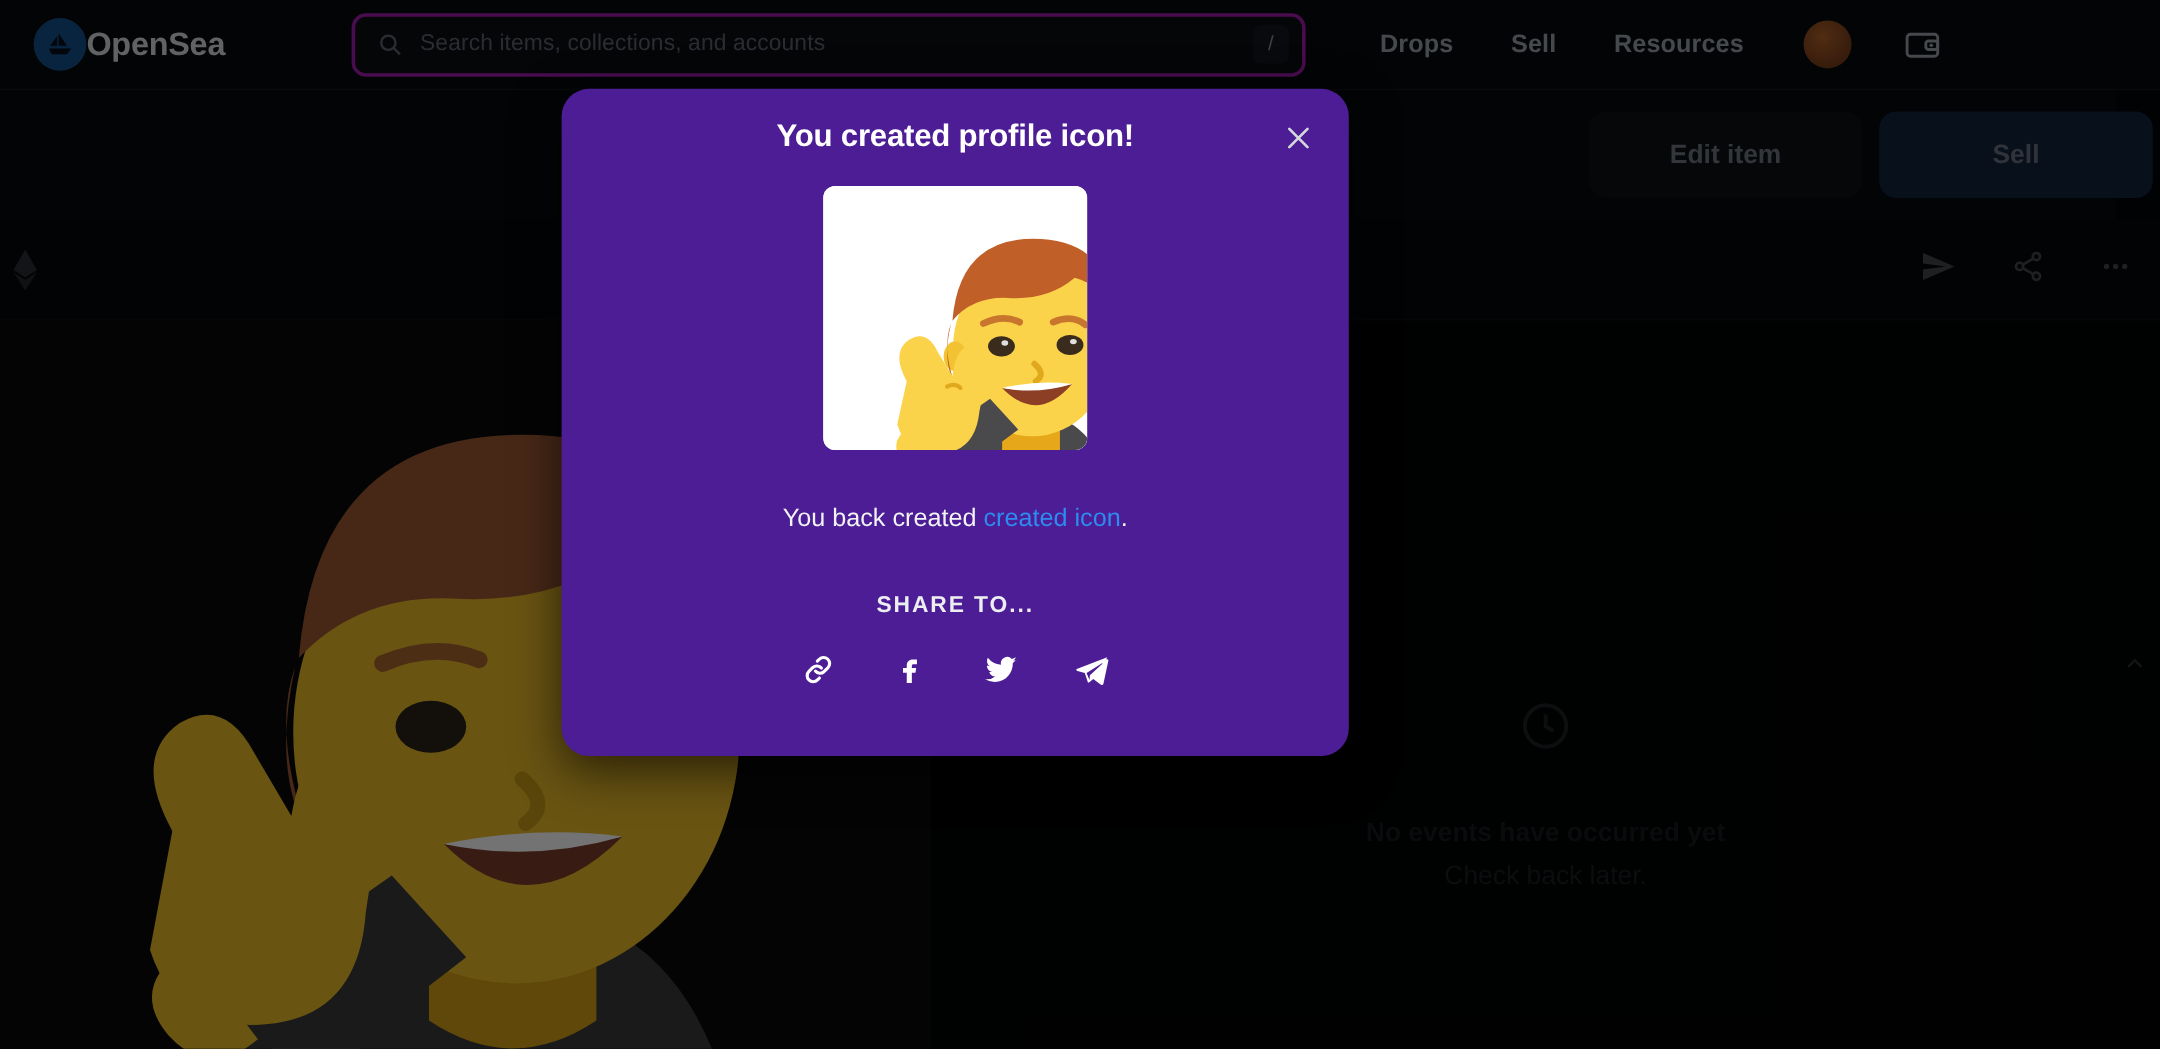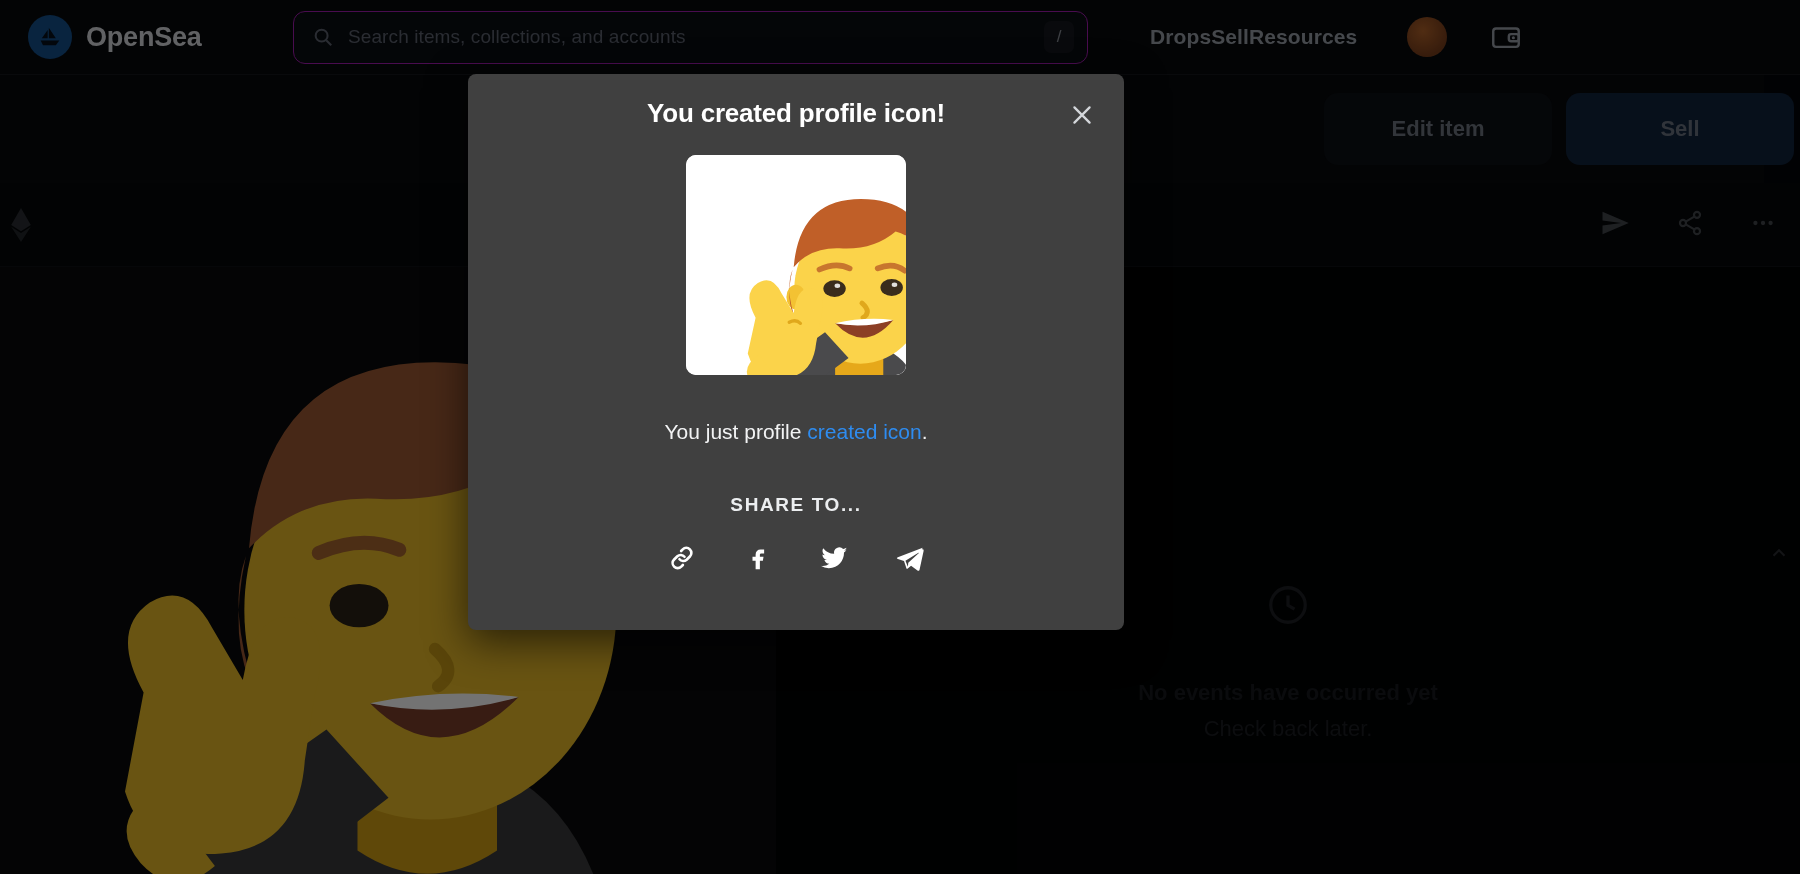--- a/index.html
+++ b/index.html
@@ -12,43 +12,43 @@
   #page { position:absolute; inset:0; }
 
   
   .header {
     position:absolute; top:0; left:0; width:1800px; height:75px;
     background:#080a0d;
     display:flex; align-items:center; padding:0 28px;
     border-bottom:1px solid #14171c;
     z-index:3;
   }
-  .brand { display:flex; align-items:center; gap:14px; width:230px; flex:0 0 auto; }
+  .brand { display:flex; align-items:center; gap:0; width:230px; flex:0 0 auto; }
   .logo-circle {
     width:44px; height:44px; border-radius:50%;
     background:#2081e2; display:flex; align-items:center; justify-content:center;
     filter:brightness(.62);
   }
   .brand-name { font-size:27px; font-weight:700; letter-spacing:-0.2px; color:#d8dade; }
 
   .searchwrap { position:relative; margin-left:35px; }
   .searchbox {
     width:795px; height:53px; border-radius:12px;
-    background:#0b0e12; border:1px solid #a21caf;
+    background:#0b0e12; border:3px solid #a21caf;
     display:flex; align-items:center; padding:0 18px; gap:14px;
   }
   .search-ph { font-size:19px; color:#5d6370; letter-spacing:.1px; }
   .slash-key {
     position:absolute; right:14px; top:50%; transform:translateY(-50%);
     width:30px; height:32px; border-radius:7px; background:#15181d;
     display:flex; align-items:center; justify-content:center;
     color:#8a8f99; font-size:17px;
   }
 
-  .nav { display:flex; align-items:center; margin-left:62px; }
+  .nav { display:flex; align-items:center; gap:48px; margin-left:62px; }
   .nav-item { font-size:21px; font-weight:700; color:#9aa0a9; letter-spacing:.1px; cursor:pointer; }
 
   .header-right { display:flex; align-items:center; gap:42px; margin-left:50px; }
   .avatar { width:40px; height:40px; border-radius:50%;
             background:radial-gradient(circle at 40% 35%, #b2632a, #7a3f1c 70%); }
   .wallet-ico { color:#9aa0a9; display:flex; }
 
   
   .actionbar {
     position:absolute; top:75px; left:0; width:1764px; height:108px;
@@ -95,21 +95,21 @@
   .empty-sub { font-size:22px; color:#1b1e22; }
 
   .right-rail { position:absolute; right:10px; top:540px; color:#2a2d31; font-size:26px; }
 
   
   .overlay { position:absolute; inset:0; background:rgba(0,0,0,0.55); z-index:10; }
 
   
   .modal {
     position:absolute; left:468px; top:74px; width:656px; height:556px;
-    background:#404040; border-radius:8px; z-index:20;
+    background:#4c1d95; border-radius:23px; z-index:20;
     box-shadow:0 12px 40px rgba(0,0,0,.6);
     display:flex; flex-direction:column; align-items:center;
   }
   .modal-title {
     margin-top:24px; font-size:26px; font-weight:700; color:#fff; letter-spacing:-0.2px;
   }
   .modal-close {
     position:absolute; right:27px; top:26px; width:30px; height:30px;
     display:flex; align-items:center; justify-content:center; color:#d4d7db; cursor:pointer;
   }
@@ -305,21 +305,21 @@
           <path d="M152 440 q-18 -86 42 -124 l40 -28 l42 46 l-54 40 q-22 30 -14 66z" fill="#4a4a4c"></path>
 
           <path d="M110 262 q-24 -44 4 -62 q26 -16 42 18 l22 36 q6 -50 34 -44 q26 6 14 56 l-8 42 q-6 58 -58 62 q-50 4 -64 -44 z" fill="#fbd34a"></path>
           <path d="M116 328 q-36 24 -12 52 q24 26 52 2" fill="#fbd34a"></path>
           <path d="M170 270 q12 -6 20 2" stroke="#e0a81c" stroke-width="6" fill="none" stroke-linecap="round"></path>
         </g>
       </svg>
     </div>
 
     <div class="modal-caption">
-      <span>You just profile </span><a href="#">created icon</a><span>.</span>
+      <span>You back created </span><a href="#">created icon</a><span>.</span>
     </div>
 
     <div class="share-label">SHARE TO...</div>
 
     <div class="share-row">
       <span class="share-btn">
         <svg width="30" height="30" viewBox="0 0 24 24" fill="none" stroke="currentColor" stroke-width="2.1" stroke-linecap="round">
           <path d="M10 13a4 4 0 0 0 5.7.4l2.6-2.6a4 4 0 0 0-5.7-5.7l-1.3 1.3"></path>
           <path d="M14 11a4 4 0 0 0-5.7-.4L5.7 13.2a4 4 0 0 0 5.7 5.7l1.3-1.3"></path>
         </svg>

